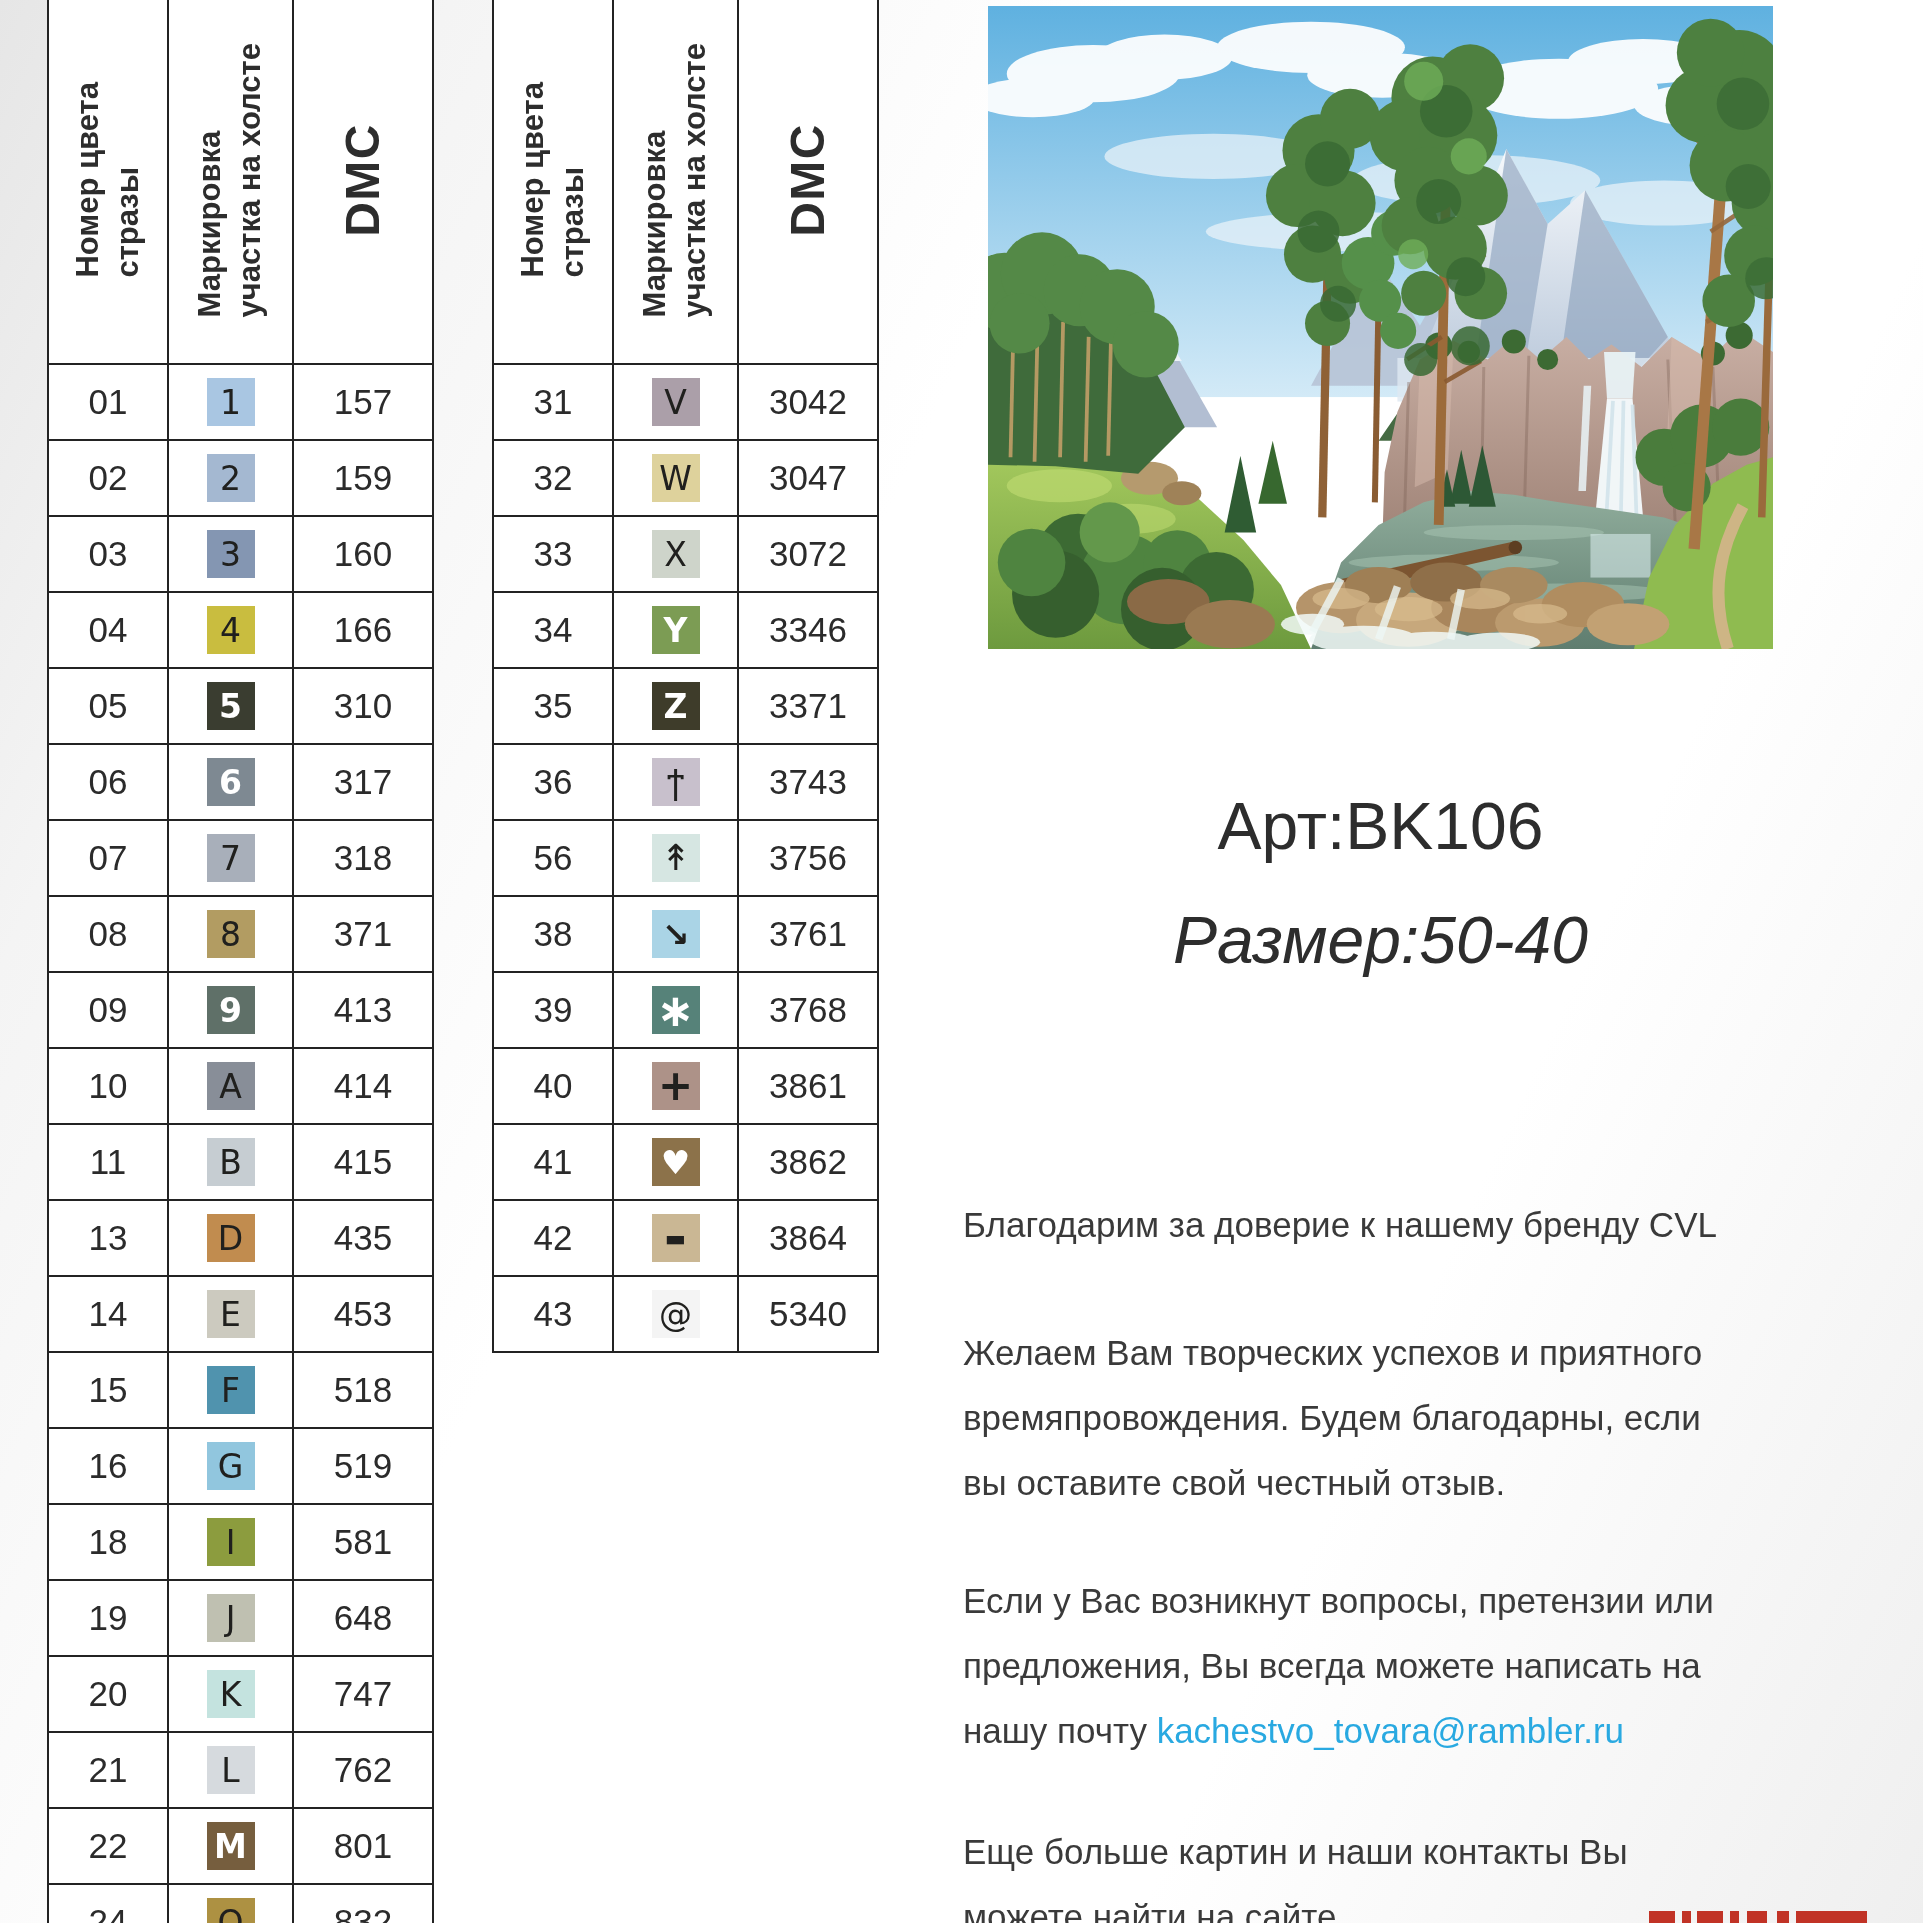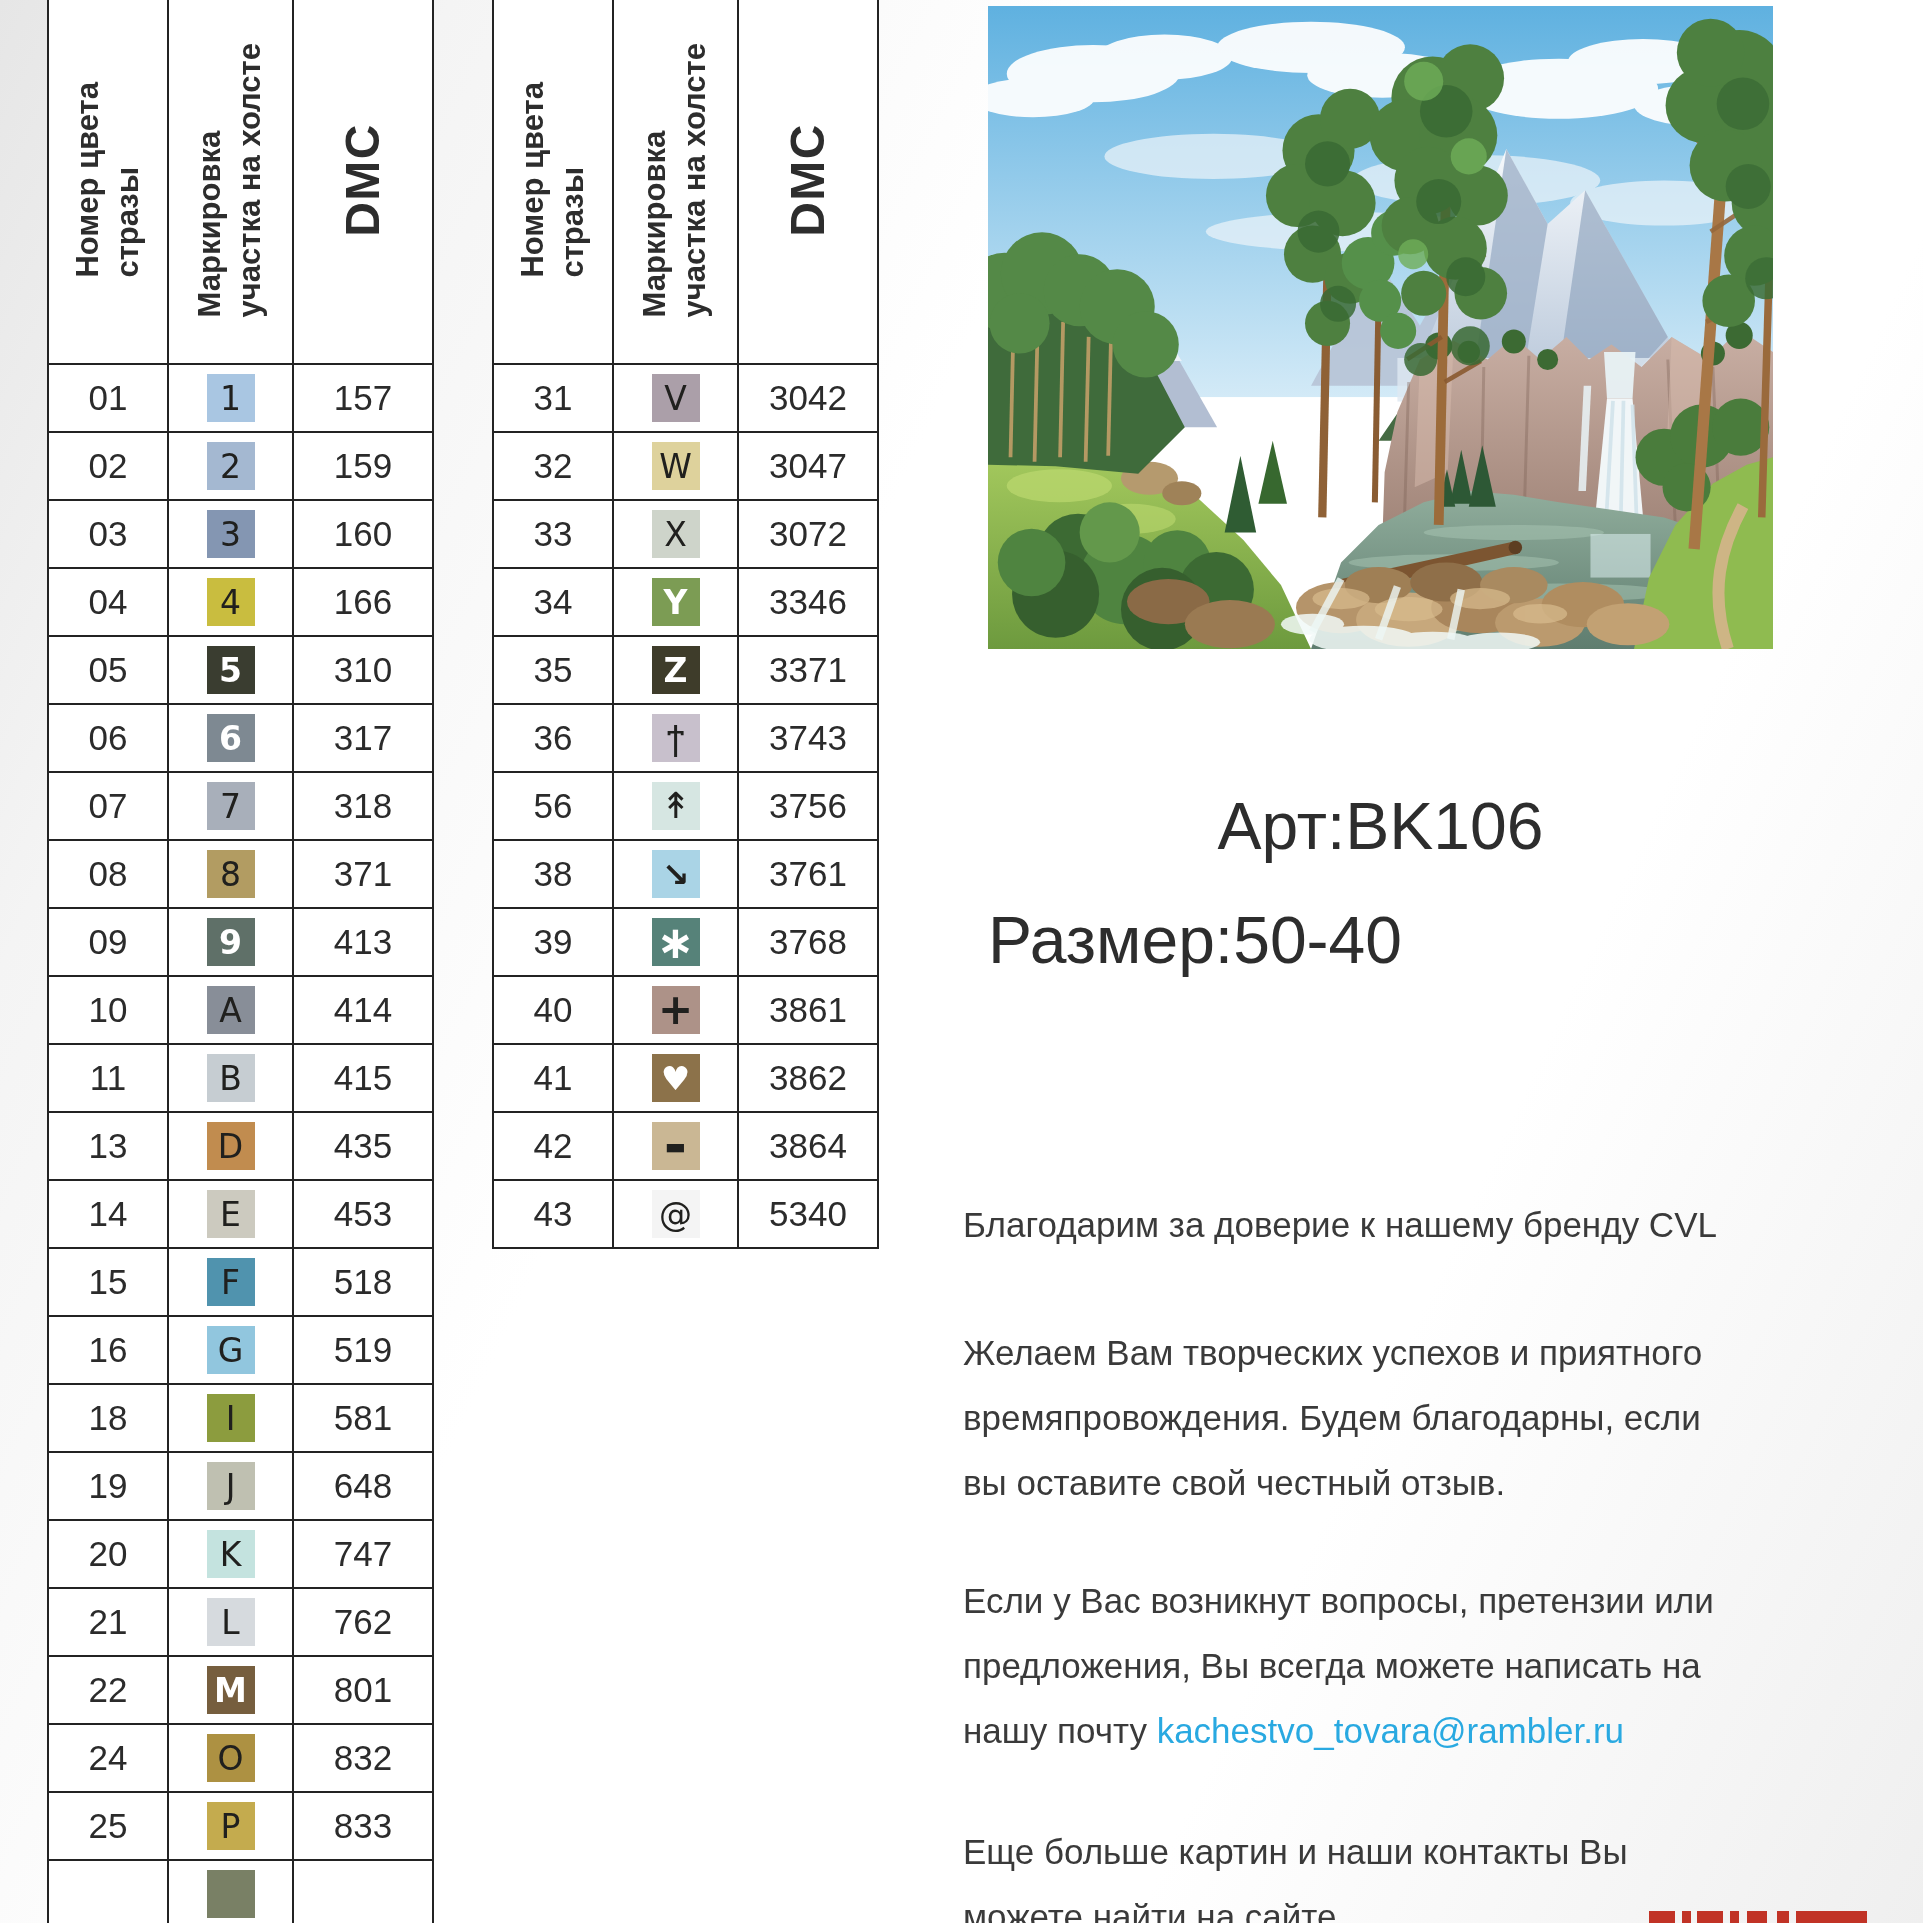--- a/index.html
+++ b/index.html
@@ -17,21 +17,21 @@
     position:absolute;top:0;border-collapse:collapse;table-layout:fixed;
     background:#fff;
   }
   #table1{left:47px;}
   #table2{left:492px;}
   table.legend td,table.legend th{
     border:2.3px solid #232323;padding:0;text-align:center;vertical-align:middle;
     background:#fff;
   }
   table.legend th{border-top:none;}
-  table.legend tr{height:68px;}
+  table.legend tr{height:76px;}
   table.legend tr.head{height:364px;}
   col.c-num{width:120px;}
   col.c-sym{width:125px;}
   col.c-dmc{width:140px;}
   th.h-num,th.h-sym{vertical-align:bottom;}
   th.h-num{padding-bottom:16.5px;}
   th.h-sym{padding-bottom:10.5px;}
   .vhead{
     display:inline-block;
     writing-mode:vertical-rl;
@@ -60,21 +60,21 @@
   
   .painting{
     position:absolute;left:988px;top:6px;width:785px;height:643px;display:block;
   }
   .art-label{
     position:absolute;left:988px;top:788px;width:785px;
     font-size:66px;text-align:center;color:#2d2d2d;
   }
   .size-label{
     position:absolute;left:988px;top:902px;width:785px;
-    font-size:66px;text-align:left;color:#2d2d2d;
+    font-size:66px;text-align:center;color:#2d2d2d;font-style:italic;
   }
   .info{
     position:absolute;left:963px;top:1172px;width:941px;
   }
   .info p{
     margin:0;font-size:35px;line-height:65px;color:#3a3a3a;
     white-space:pre-line;
   }
   .info p.p0{margin-top:20px;}
   .info p.p1{margin-top:63px;}

